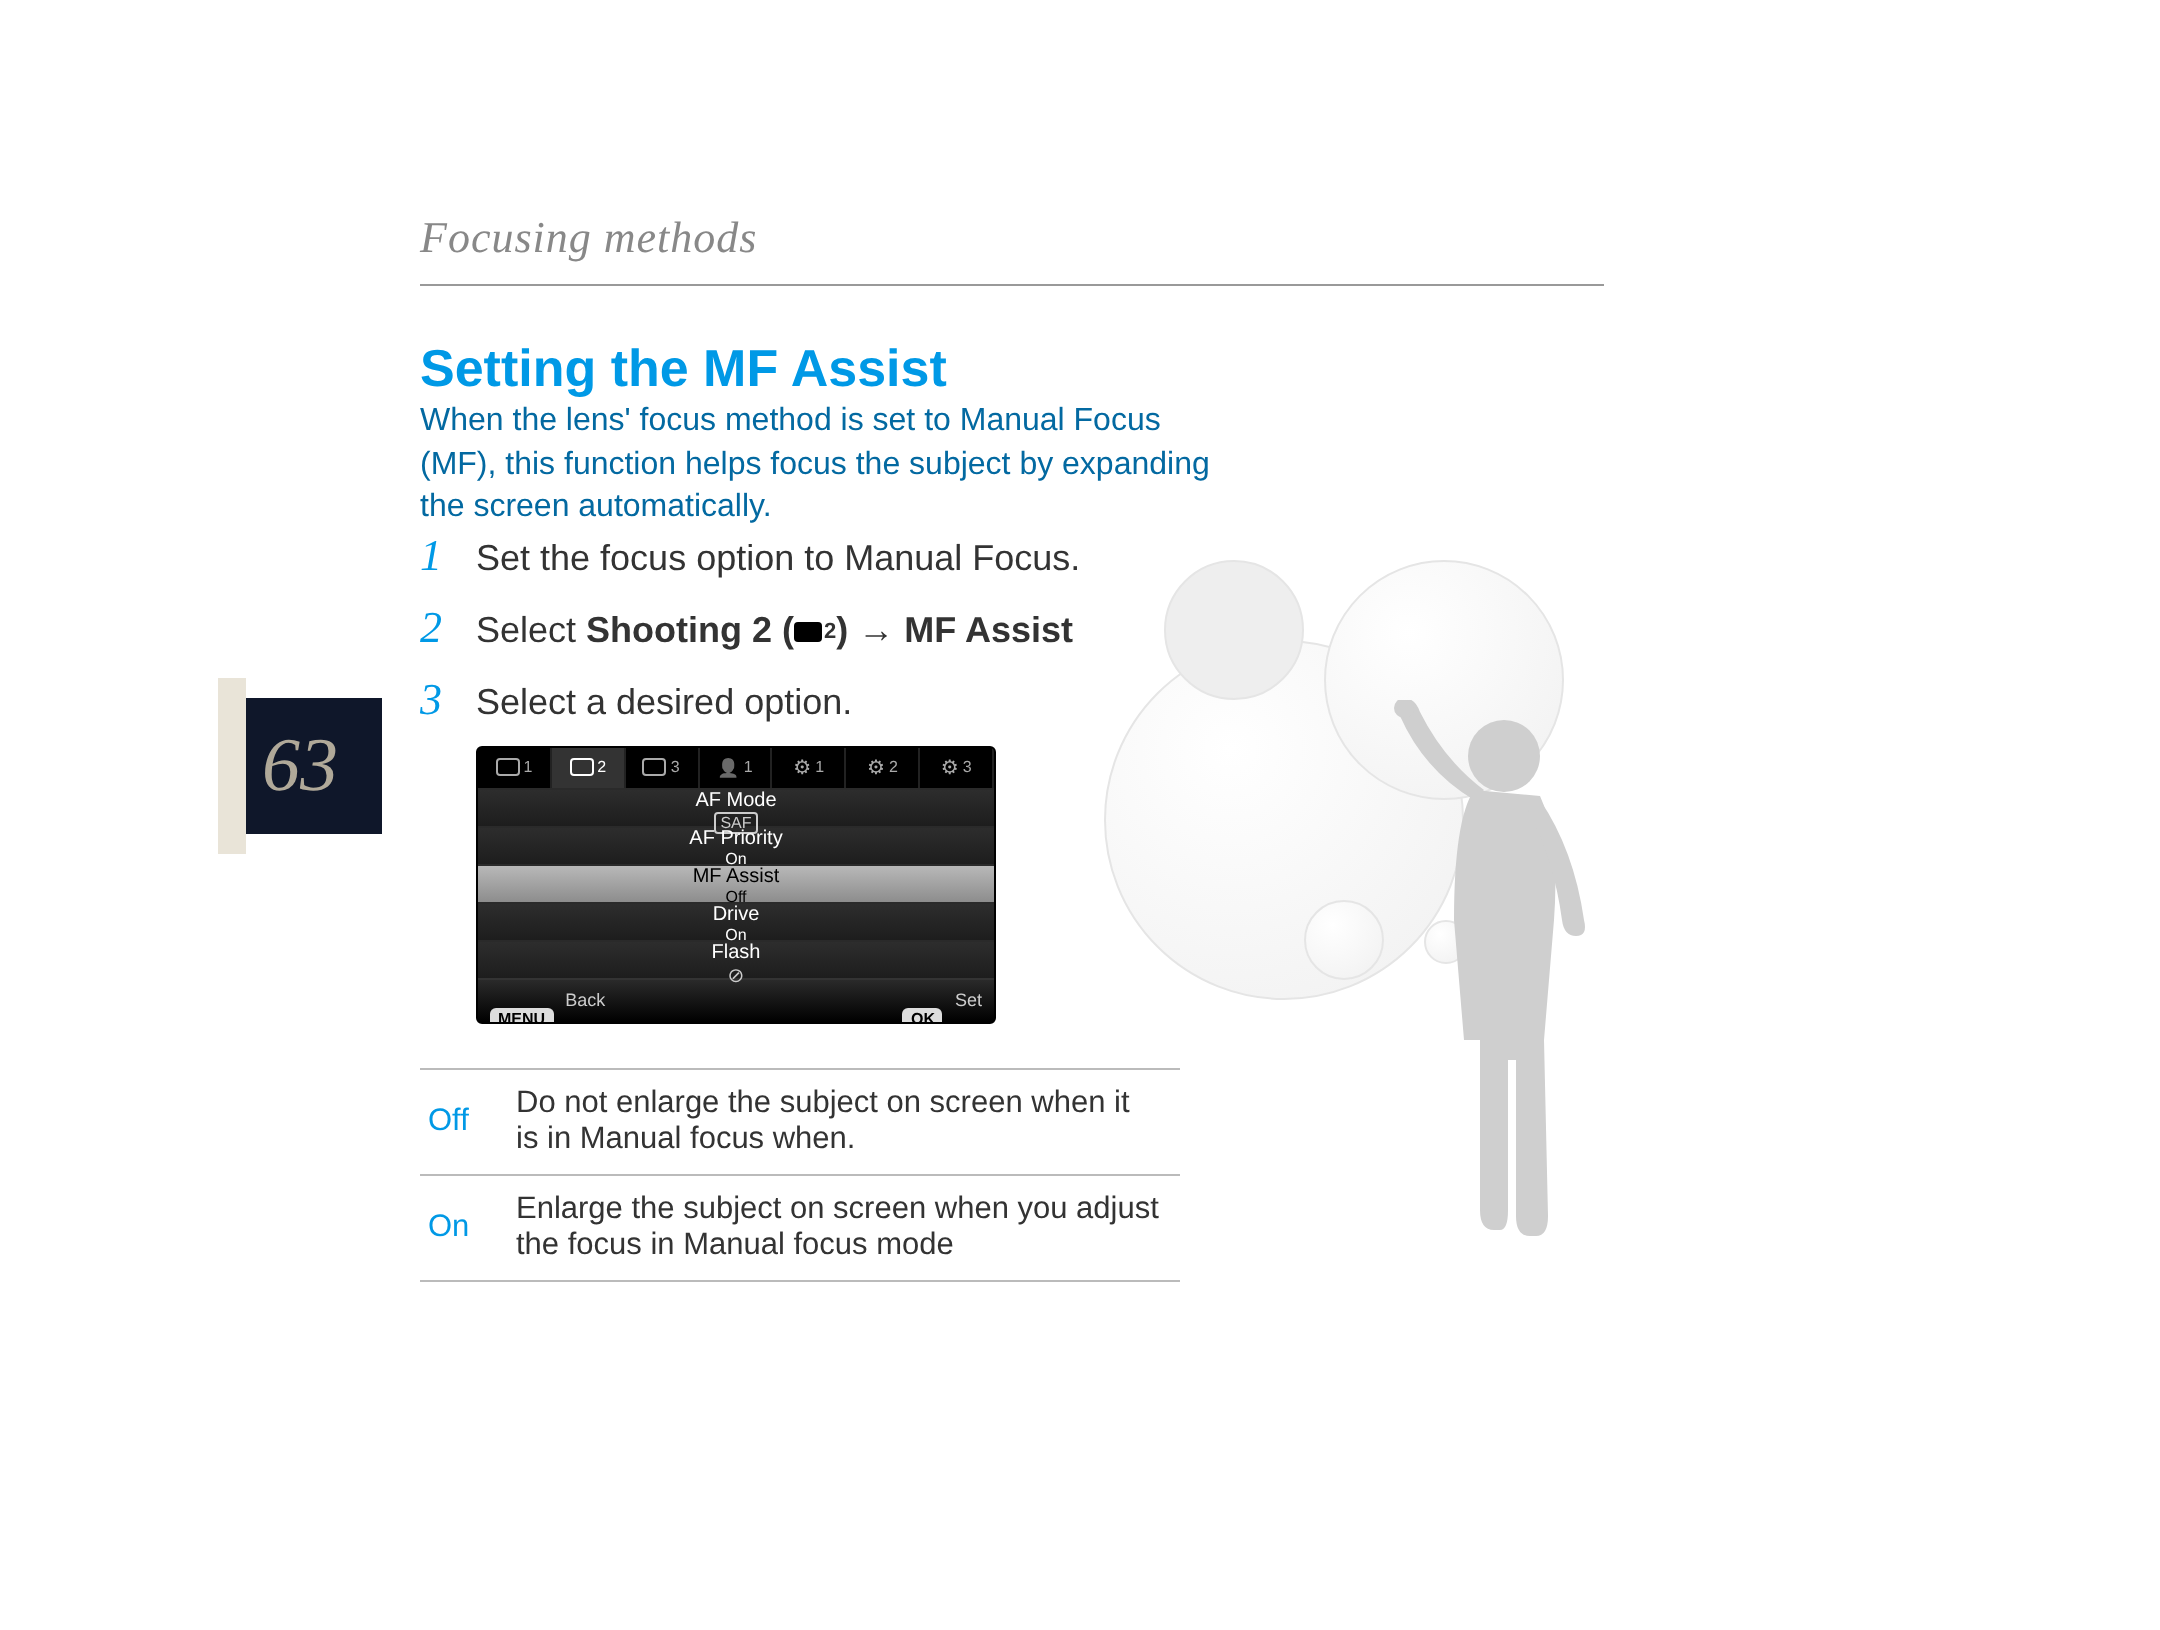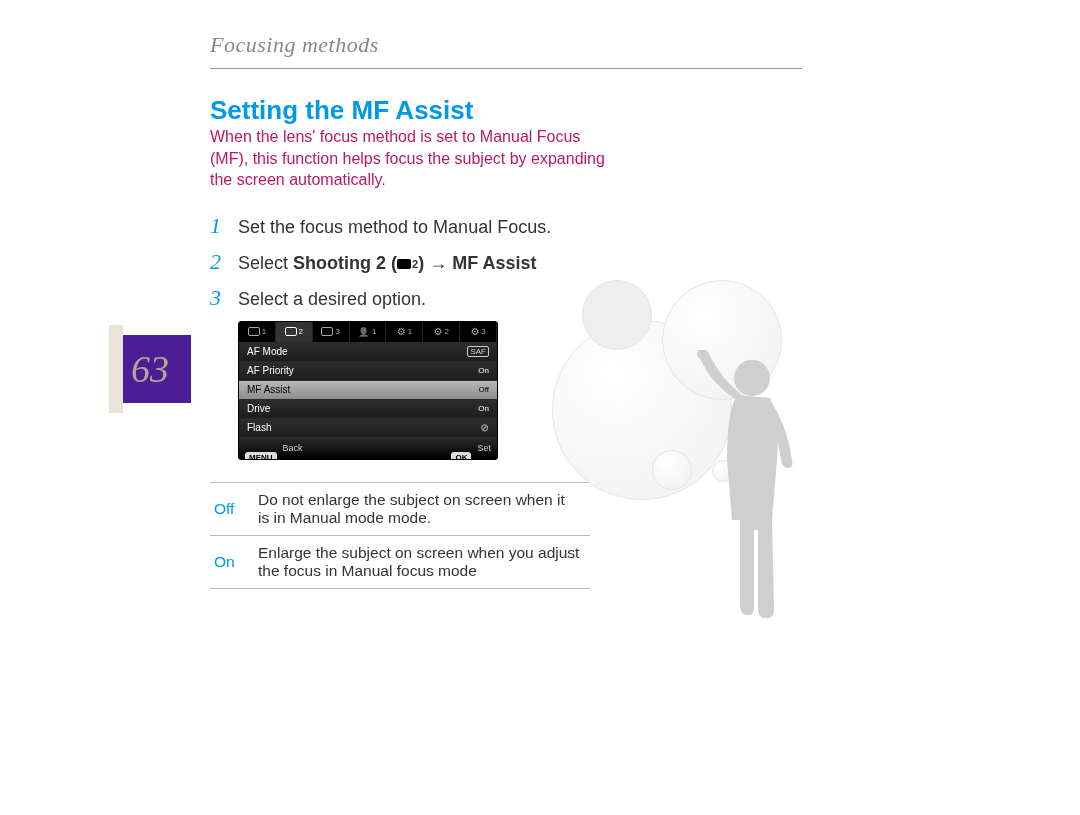--- a/index.html
+++ b/index.html
@@ -1,21 +1,21 @@
 <!DOCTYPE html>
 <html><head>
 <meta charset="utf-8">
 <style>
   * { box-sizing: border-box; margin: 0; padding: 0; }
   html, body { width: 1080px; height: 815px; background: #fff; font-family: Arial, Helvetica, sans-serif; color: #333; }
   .page {
     position: relative;
     width: 912px;
     height: 815px;
-    padding: 32px 110px 0 210px;
+    padding: 106px 110px 0 210px;
   }
   .header-title {
     font-family: "Georgia", "Times New Roman", serif;
     font-style: italic;
     font-size: 22px;
     color: #888;
     font-weight: 300;
     padding-bottom: 10px;
     letter-spacing: 0.5px;
   }
@@ -40,41 +40,40 @@
   .mode-row .letter { font-size: 18px; font-family: "Times New Roman", serif; font-weight: 700; }
   .mode-row .icon-moon::before { content: "☾"; font-size: 16px; }
   .mode-row .icon-timer::before { content: "◔"; font-size: 16px; }
   .mode-row .icon-mountain::before { content: "▲"; font-size: 14px; position: relative; }
   .mode-row .scene { font-size: 16px; letter-spacing: 1px; font-family: "Times New Roman", serif; }
   .mode-row .icon-video { width: 16px; height: 10px; background: #888; border-radius: 2px; position: relative; }
   .mode-row .icon-video::after { content: ""; position: absolute; right: -5px; top: 1px; border-left: 5px solid #888; border-top: 4px solid transparent; border-bottom: 4px solid transparent; }
   .intro {
     font-size: 16px;
     line-height: 1.35;
-    color: #be185d;
+    color: #0369a1;
     max-width: 410px;
-    margin-bottom: 22px;
   }
   .steps { max-width: 420px; }
   .step { display: flex; gap: 12px; margin-bottom: 10px; font-size: 18px; align-items: baseline; }
   .step-num { color: #0099e6; font-family: "Georgia","Times New Roman",serif; font-style: italic; font-size: 22px; min-width: 16px; }
   .step2-text .bold { font-weight: 700; }
   .step2-text .cam-icon {
     display: inline-flex; align-items: center; gap: 1px; font-size: 11px; font-weight: 700;
   }
   .step2-text .cam-icon::before {
     content: ""; width: 14px; height: 10px; background: #000; border-radius: 2px; display: inline-block; position: relative;
   }
 
   
   .page-tab {
     position: absolute;
-    left: 109px; top: 335px;
+    left: 109px; top: 349px;
     width: 82px; height: 68px;
-    background: #4c1d95;
+    background: #0f172a;
     display: flex; align-items: center; justify-content: center;
   }
   .page-tab::before {
     content: "";
     position: absolute; left: 0; top: -10px; bottom: -10px; width: 14px;
     background: #e9e4d8;
   }
   .page-num {
     font-family: "Georgia","Times New Roman",serif;
     font-style: italic;
@@ -97,20 +96,21 @@
   .cam-tab { flex: 1; display: flex; align-items: center; justify-content: center; gap: 2px; color: #aaa; font-size: 8px; border-right: 1px solid #222; }
   .cam-tab.active { background: #333; color: #fff; }
   .tab-cam::before { content: ""; width: 10px; height: 7px; border: 1px solid currentColor; border-radius: 2px; display: inline-block; }
   .tab-person::before { content: "👤"; font-size: 9px; filter: grayscale(1); }
   .tab-gear::before { content: "⚙"; font-size: 10px; }
   .cam-rows .cam-row {
     display: flex; justify-content: space-between; align-items: center;
     height: 19px; padding: 0 8px;
     border-top: 1px solid #2a2a2a;
     background: linear-gradient(#2d2d2d,#1d1d1d);
+    flex-direction: column;
   }
   .cam-rows .cam-row.selected { background: linear-gradient(#b8b8b8,#8d8d8d); color: #000; }
   .cam-rows .cam-row .val-box { font-size: 8px; }
   .saft { border: 1px solid #ccc; font-size: 7px; padding: 0 2px; border-radius: 2px; color: #ccc; }
   .plusbox { border: 1px solid #ccc; font-size: 8px; width: 12px; height: 10px; display: inline-flex; align-items: center; justify-content: center; color: #ccc; }
   .flash-icon::before { content: "⚡"; color: #ccc; font-size: 10px; }
   .flash-icon.off::before { content: "⊘"; }
   .cam-footer {
     display: flex; align-items: center; height: 22px; background: linear-gradient(#2a2a2a,#000);
     padding: 0 6px; gap: 6px; border-top: 1px solid #333;
@@ -166,21 +166,21 @@
   </div>
 
   <h2 class="section-title">Setting the MF Assist</h2>
 
 
   <p class="intro">When the lens' focus method is set to Manual Focus (MF), this function helps focus the subject by expanding the screen automatically.</p>
 
   <div class="steps">
     <div class="step">
       <span class="step-num">1</span>
-      <span>Set the focus method to Manual Focus.</span>
+      <span>Set the focus option to Manual Focus.</span>
     </div>
     <div class="step">
       <span class="step-num">2</span>
       <span class="step2-text">
         <span>Select </span><span class="bold">Shooting 2 (</span><span class="bold cam-icon">
             <span>2</span>
           </span><span class="bold">)</span><span class="bold"> → </span><span class="bold">MF Assist</span>
       </span>
     </div>
     <div class="step">
@@ -241,21 +241,21 @@
       <span class="spacer"></span>
       <span class="pill">OK</span>
       <span class="label">Set</span>
     </div>
   </div>
 
   <table class="opt-table">
     <tbody>
         <tr>
       <td class="opt-name">Off</td>
-      <td>Do not enlarge the subject on screen when it is in Manual mode mode.</td>
+      <td>Do not enlarge the subject on screen when it is in Manual focus when.</td>
     </tr>
     <tr>
       <td class="opt-name">On</td>
       <td>Enlarge the subject on screen when you adjust the focus in Manual focus mode</td>
     </tr>
   </tbody>
     </table>
 
   <div class="illus">
     <div class="bubble b1"></div>

